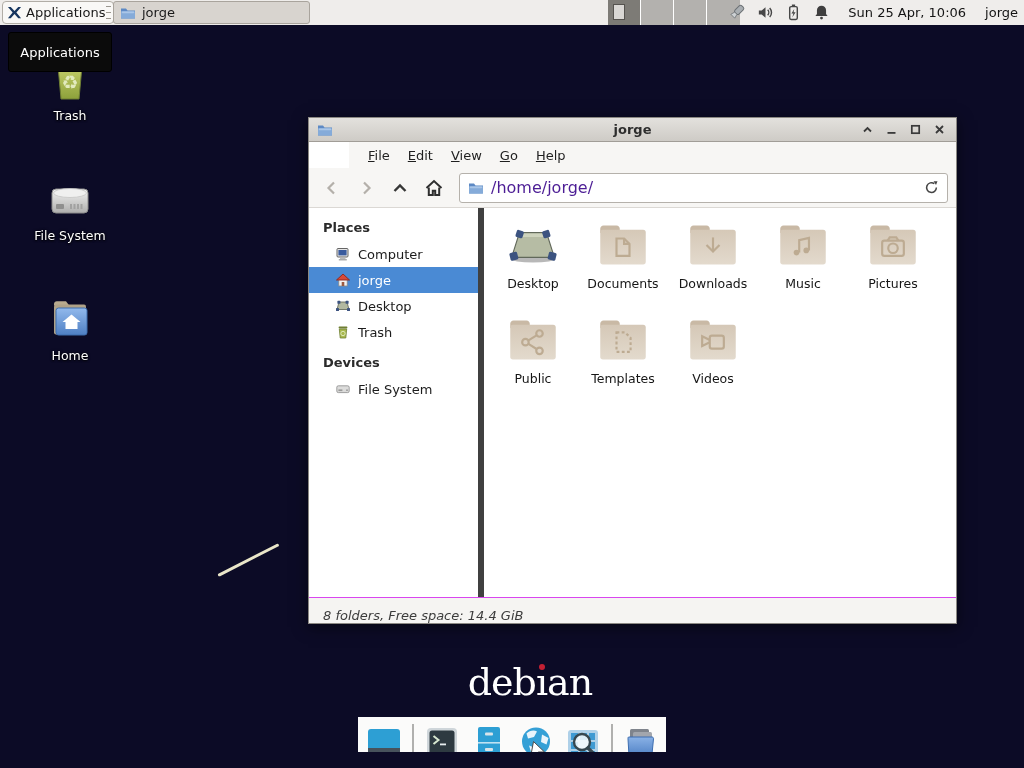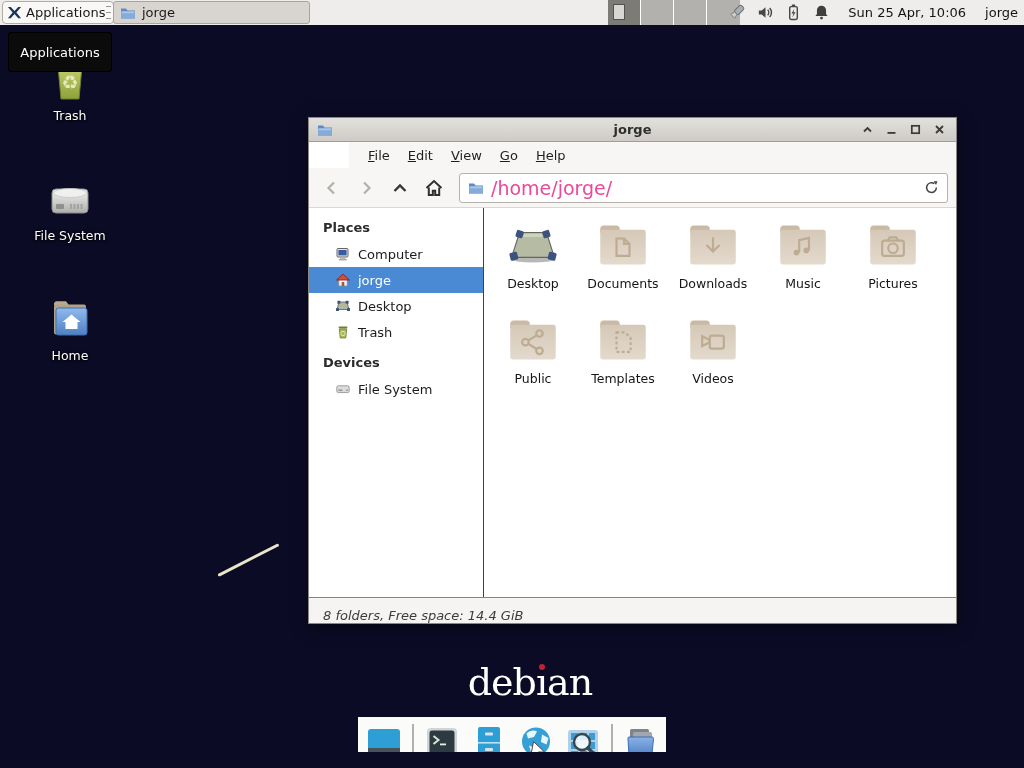--- a/index.html
+++ b/index.html
@@ -52,23 +52,23 @@
   .tbar-title { position:absolute; left:0; right:0; text-align:center; font-size:13px; font-weight:bold; color:#2d2d2d; }
   .tbar-controls { margin-left:auto; display:flex; gap:7px; z-index:2; }
   .wbtn { width:17px; height:17px; display:flex; align-items:center; justify-content:center; }
   .mbar { height:26px; background:#f7f6f4; display:flex; align-items:center; padding-left:10px;margin-left:40px; }
   .mitem { font-size:13px; color:#1f1f1f; padding:0 9px; }
   .toolbar { height:40px; background:#f7f6f4; border-bottom:1px solid #dbd8d4;
     display:flex; align-items:center; padding:0 8px; gap:4px; }
   .navbtn { width:30px; height:28px; display:flex; align-items:center; justify-content:center; }
   .pathbar { flex:1; height:30px; margin-left:6px; background:#fff; border:1px solid #b5b1ab;
     border-radius:3px; display:flex; align-items:center; padding:0 8px; gap:7px; }
-  .pathtext { font-size:19px; color:#ec4899; flex:1; }
+  .pathtext { font-size:16px; color:#4c1d95; flex:1; }
   .sbody { flex:1; display:flex; min-height:0; }
-  .sidebar { width:175px; background:#fff; border-right:1px solid #404040; padding-top:8px; }
+  .sidebar { width:175px; background:#fff; border-right:6px solid #404040; padding-top:8px; }
   .shead { font-size:13px; font-weight:bold; color:#2b2b2b; padding:4px 0 6px 14px; }
   .shead.second { margin-top:6px; }
   .srow { height:26px; display:flex; align-items:center; gap:7px; padding-left:26px; font-size:13px; color:#1c1c1c; }
   .srow.sel { background:#4a8ad4; color:#fff; }
   .sicon { width:16px; height:16px; display:flex; }
   .main { flex:1; background:#fff; padding:8px 0 0 4px; display:flex; flex-wrap:wrap; align-content:flex-start; }
   .fitem { width:90px; height:95px; display:flex; flex-direction:column; align-items:center; }
   .ficon { height:58px; display:flex; align-items:center; }
   .flabel { font-size:12.5px; color:#161616; margin-top:2px; }
   .statusbar { height:26px; background:#f5f4f2; border-top:1px solid #d946ef;

